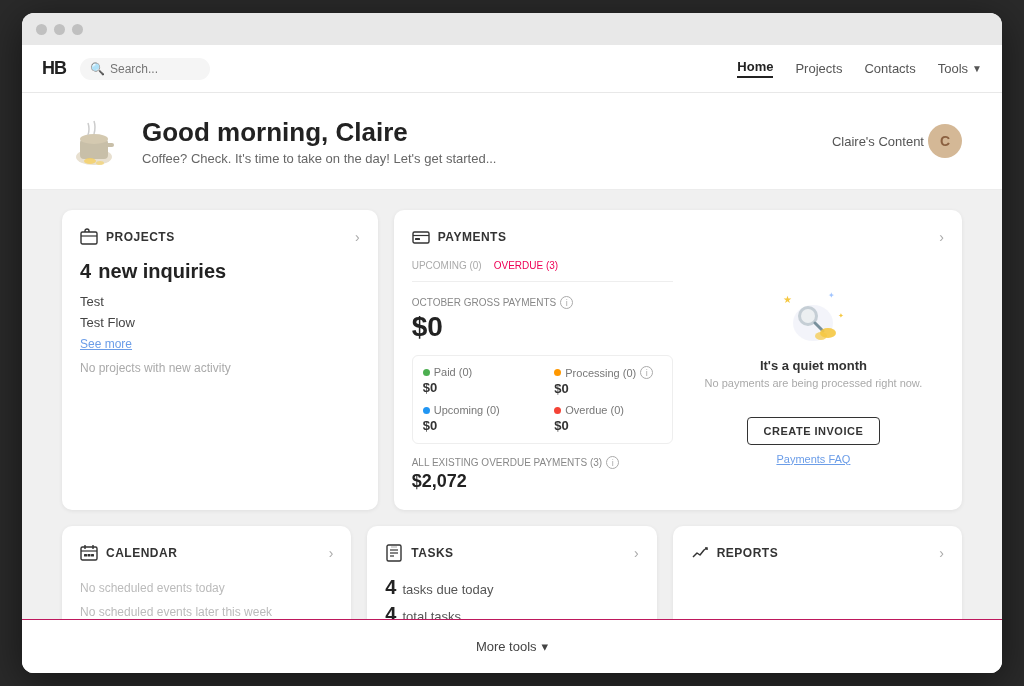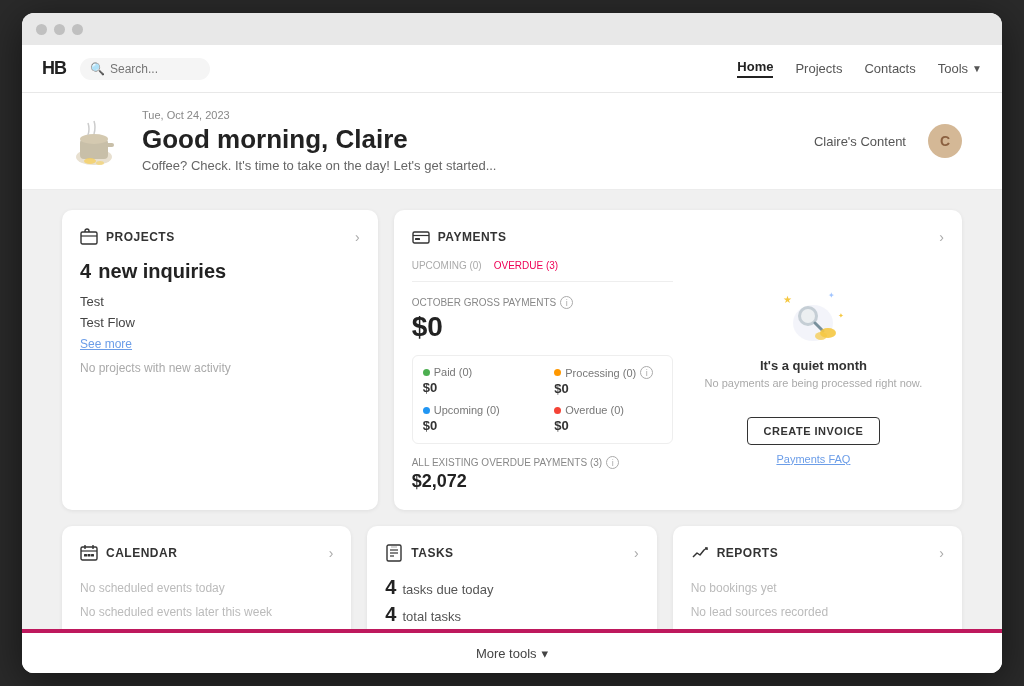--- a/index.html
+++ b/index.html
@@ -133,21 +133,21 @@
       color: #222;
       margin-bottom: 3px;
     }
     .hero-sub {
       font-size: 13px;
       color: #666;
     }
     .hero-right {
       display: flex;
       align-items: center;
-      gap: 22px;
+      gap: 4px;
     }
     .hero-content-label {
       font-size: 13px;
       color: #555;
     }
     .hero-avatar {
       width: 34px; height: 34px;
       border-radius: 50%;
       background: #d4b896;
       display: flex;
@@ -381,22 +381,22 @@
       margin-bottom: 4px;
     }
     .tasks-count .num {
       font-size: 20px;
       font-weight: 700;
       color: #222;
     }
     
     .bottom-bar {
       background: #fff;
-      border-top: 4px solid #be185d;
-      height: 44px;
+      border-top: 1px solid #be185d;
+      height: 54px;
       display: flex;
       align-items: center;
       justify-content: center;
       cursor: pointer;
       flex-shrink: 0;
     }
     .more-tools {
       font-size: 13px;
       color: #444;
       display: flex;
@@ -464,21 +464,20 @@
           <ellipse cx="32" cy="30" rx="14" ry="5" fill="#d4c9b0"></ellipse>
           <rect x="44" y="34" width="8" height="4" rx="2" fill="#c8bfa8"></rect>
           <ellipse cx="28" cy="52" rx="6" ry="3" fill="#f5d060" opacity="0.8"></ellipse>
           <ellipse cx="38" cy="54" rx="4" ry="2" fill="#f5d060" opacity="0.6"></ellipse>
 
           <path d="M26 26 Q28 20 26 14" stroke="#ccc" stroke-width="1.5" fill="none"></path>
           <path d="M32 25 Q34 18 32 12" stroke="#ccc" stroke-width="1.5" fill="none"></path>
         </svg>
       </div>
       <div class="hero-text">
-        <div class="hero-date">Tue, Oct 24, 2023</div>
         <div class="hero-greeting">Good morning, Claire</div>
         <div class="hero-sub">Coffee? Check. It's time to take on the day! Let's get started...</div>
       </div>
       <div class="hero-right">
         <span class="hero-content-label">Claire's Content</span>
         <div class="hero-avatar">C</div>
       </div>
     </div>
 
     <div class="main-area">
@@ -666,24 +665,20 @@
               <span class="icon-box">
                 <svg width="18" height="18" viewBox="0 0 18 18" fill="none">
                   <polyline points="2,13 6,9 9,11 13,6 16,4" stroke="#333" stroke-width="1.5" fill="none" stroke-linejoin="round"></polyline>
                   <polyline points="14,4 16,4 16,6" stroke="#333" stroke-width="1.5" fill="none"></polyline>
                 </svg>
               </span>
               <span class="card-title">REPORTS</span>
             </div>
             <span class="card-arrow">›</span>
           </div>
-          <div class="small-card-content">
-            <div>No bookings yet</div>
-            <div>No lead sources recorded</div>
-          </div>
         </div>
 
       </div>
     </div>
 
     <div class="bottom-bar">
       <div class="more-tools">
         <span>More tools</span>
         <span>▾</span>
       </div>

